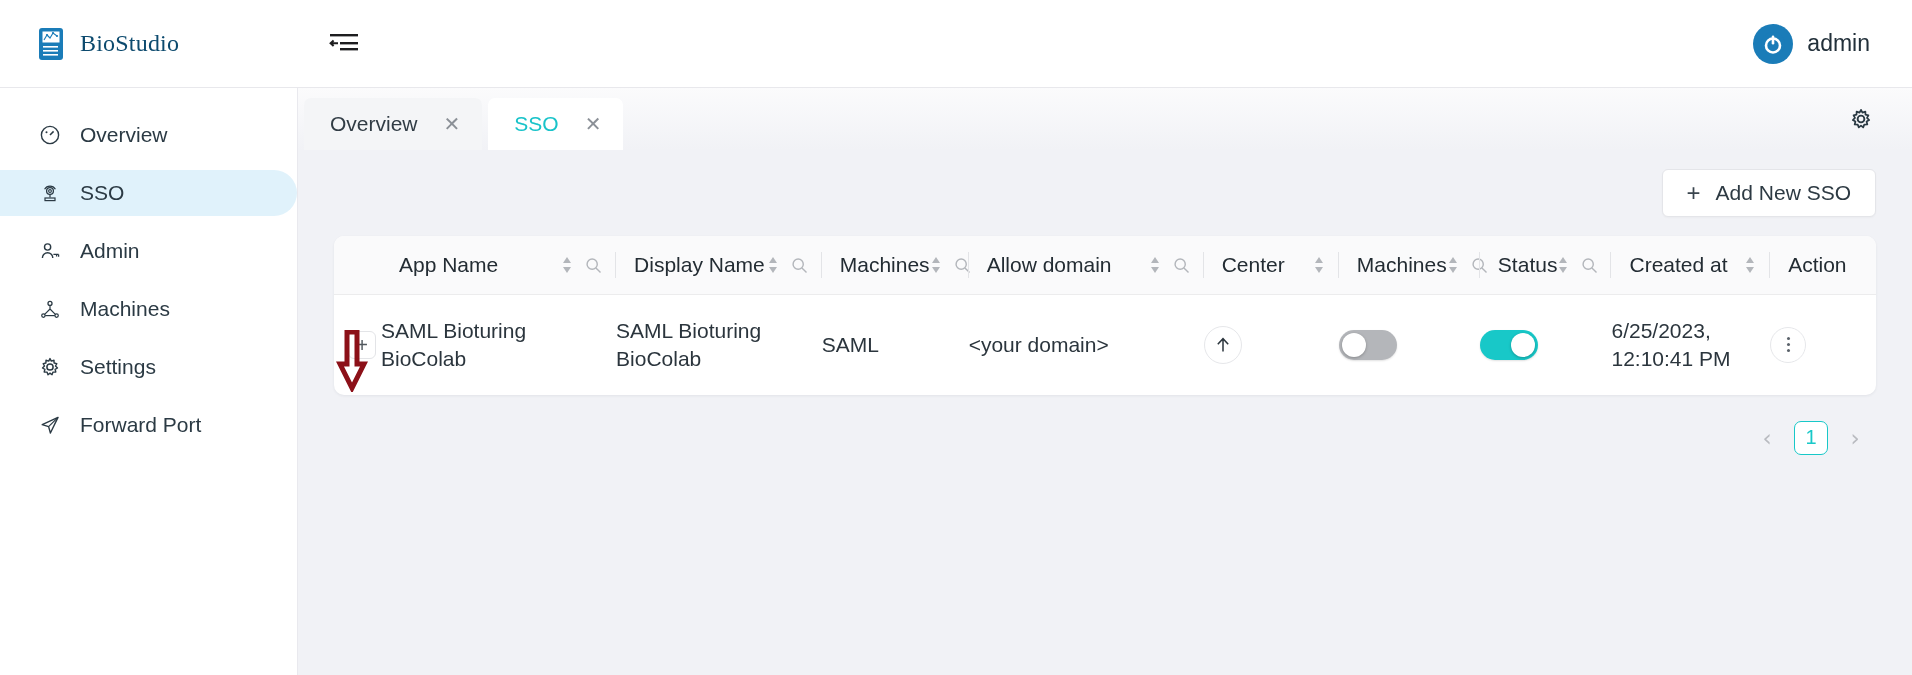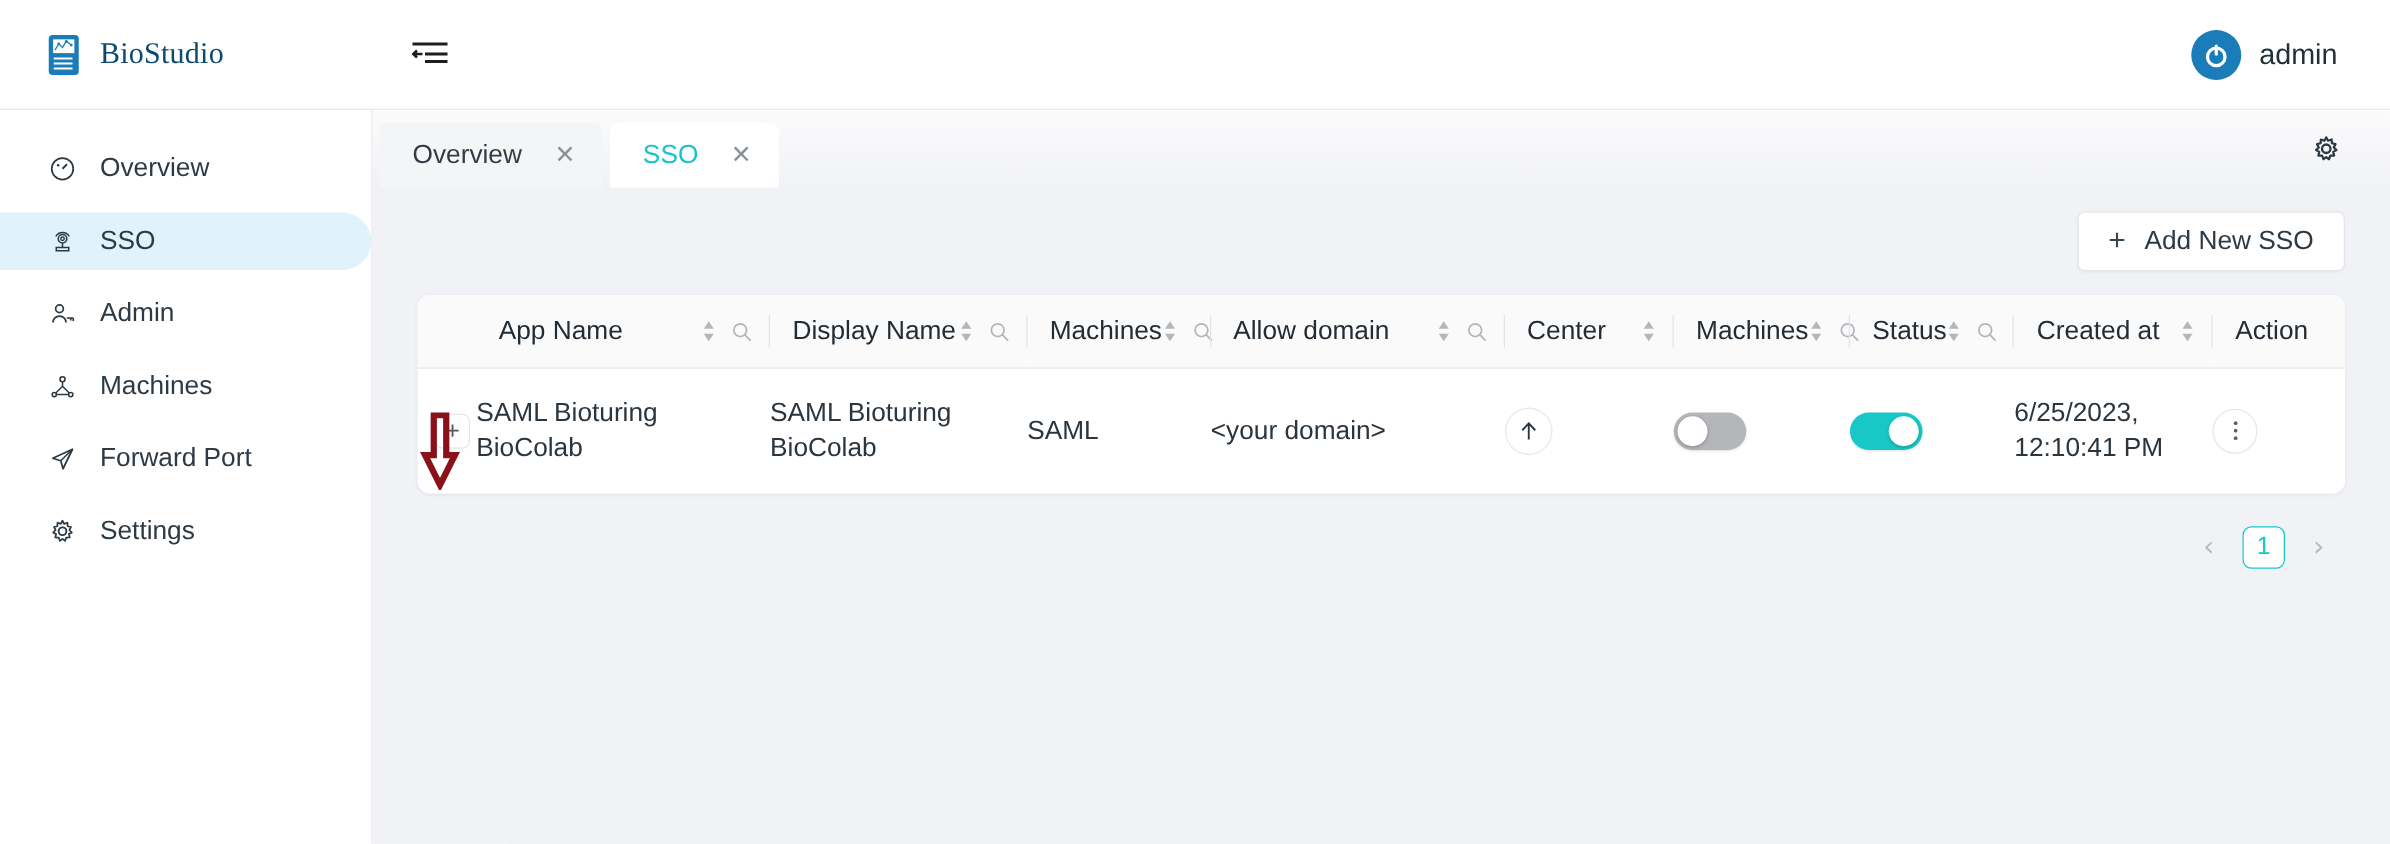--- a/index.html
+++ b/index.html
@@ -361,35 +361,35 @@
             <circle cx="17.6" cy="17.6" r="1.7" fill="none" stroke="#2b3a44" stroke-width="1.2"></circle>
             <path d="M6.2 17.6 L15.8 17.6" stroke="#2b3a44" stroke-width="1.2"></path>
           </svg>
         </span>
         <span class="nav-label">Machines</span>
       </div>
 
       <div class="nav-item">
         <span class="nav-ico">
           <svg width="22" height="22" viewBox="0 0 22 22">
+            <circle cx="11" cy="11" r="3.1" fill="none" stroke="#2b3a44" stroke-width="1.5"></circle>
+            <path d="M11 2.6 L12.3 5.1 L15 4.2 L15.1 7 L17.8 7.6 L16.5 10 L18.5 12 L16.1 13.3 L16.8 16 L14 16.1 L13 18.7 L11 17.1 L9 18.7 L8 16.1 L5.2 16 L5.9 13.3 L3.5 12 L5.5 10 L4.2 7.6 L6.9 7 L7 4.2 L9.7 5.1 Z" fill="none" stroke="#2b3a44" stroke-width="1.4" stroke-linejoin="round"></path>
+          </svg>
+        </span>
+        <span class="nav-label">Settings</span>
+      </div>
+
+      <div class="nav-item">
+        <span class="nav-ico">
+          <svg width="22" height="22" viewBox="0 0 22 22">
             <path d="M19 3.4 L3.2 10.6 L9.6 12.6 L11.4 19 Z" fill="none" stroke="#2b3a44" stroke-width="1.4" stroke-linejoin="round"></path>
             <path d="M9.6 12.6 L19 3.4" fill="none" stroke="#2b3a44" stroke-width="1.2"></path>
           </svg>
         </span>
         <span class="nav-label">Forward Port</span>
-      </div>
-
-      <div class="nav-item">
-        <span class="nav-ico">
-          <svg width="22" height="22" viewBox="0 0 22 22">
-            <circle cx="11" cy="11" r="3.1" fill="none" stroke="#2b3a44" stroke-width="1.5"></circle>
-            <path d="M11 2.6 L12.3 5.1 L15 4.2 L15.1 7 L17.8 7.6 L16.5 10 L18.5 12 L16.1 13.3 L16.8 16 L14 16.1 L13 18.7 L11 17.1 L9 18.7 L8 16.1 L5.2 16 L5.9 13.3 L3.5 12 L5.5 10 L4.2 7.6 L6.9 7 L7 4.2 L9.7 5.1 Z" fill="none" stroke="#2b3a44" stroke-width="1.4" stroke-linejoin="round"></path>
-          </svg>
-        </span>
-        <span class="nav-label">Settings</span>
       </div>
 
     </div>
 
     <div class="main">
 
       <div class="tabbar">
         <div class="tab">
           <span>Overview</span>
           <span class="tab-x">✕</span>

